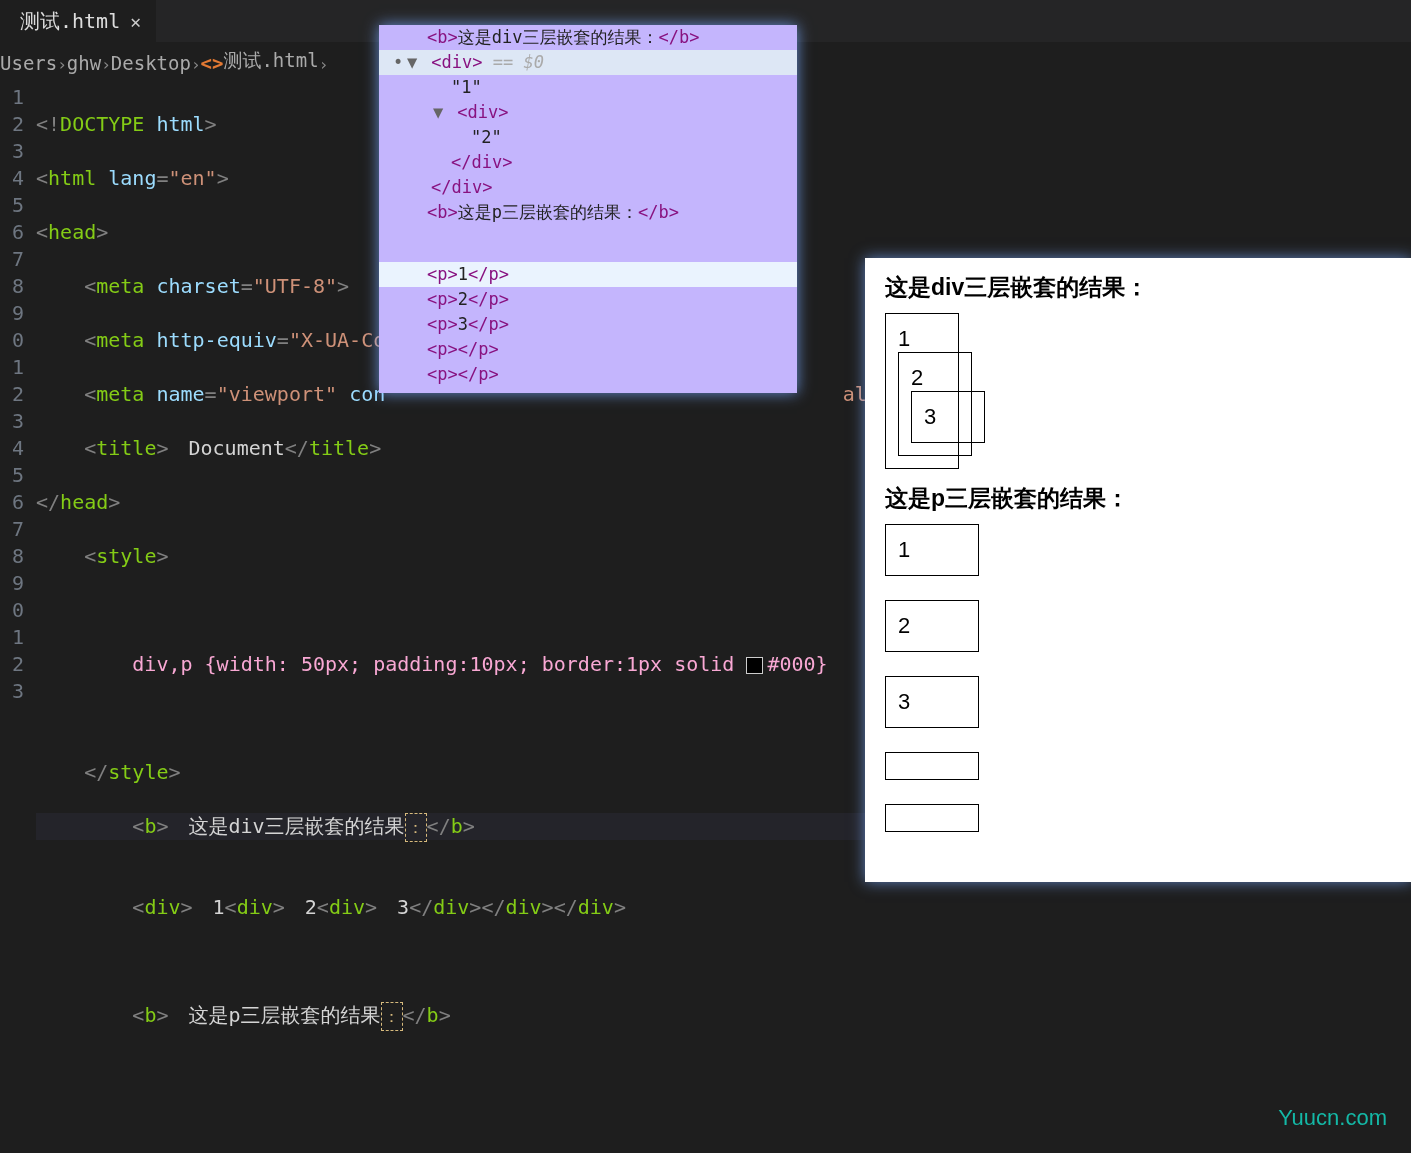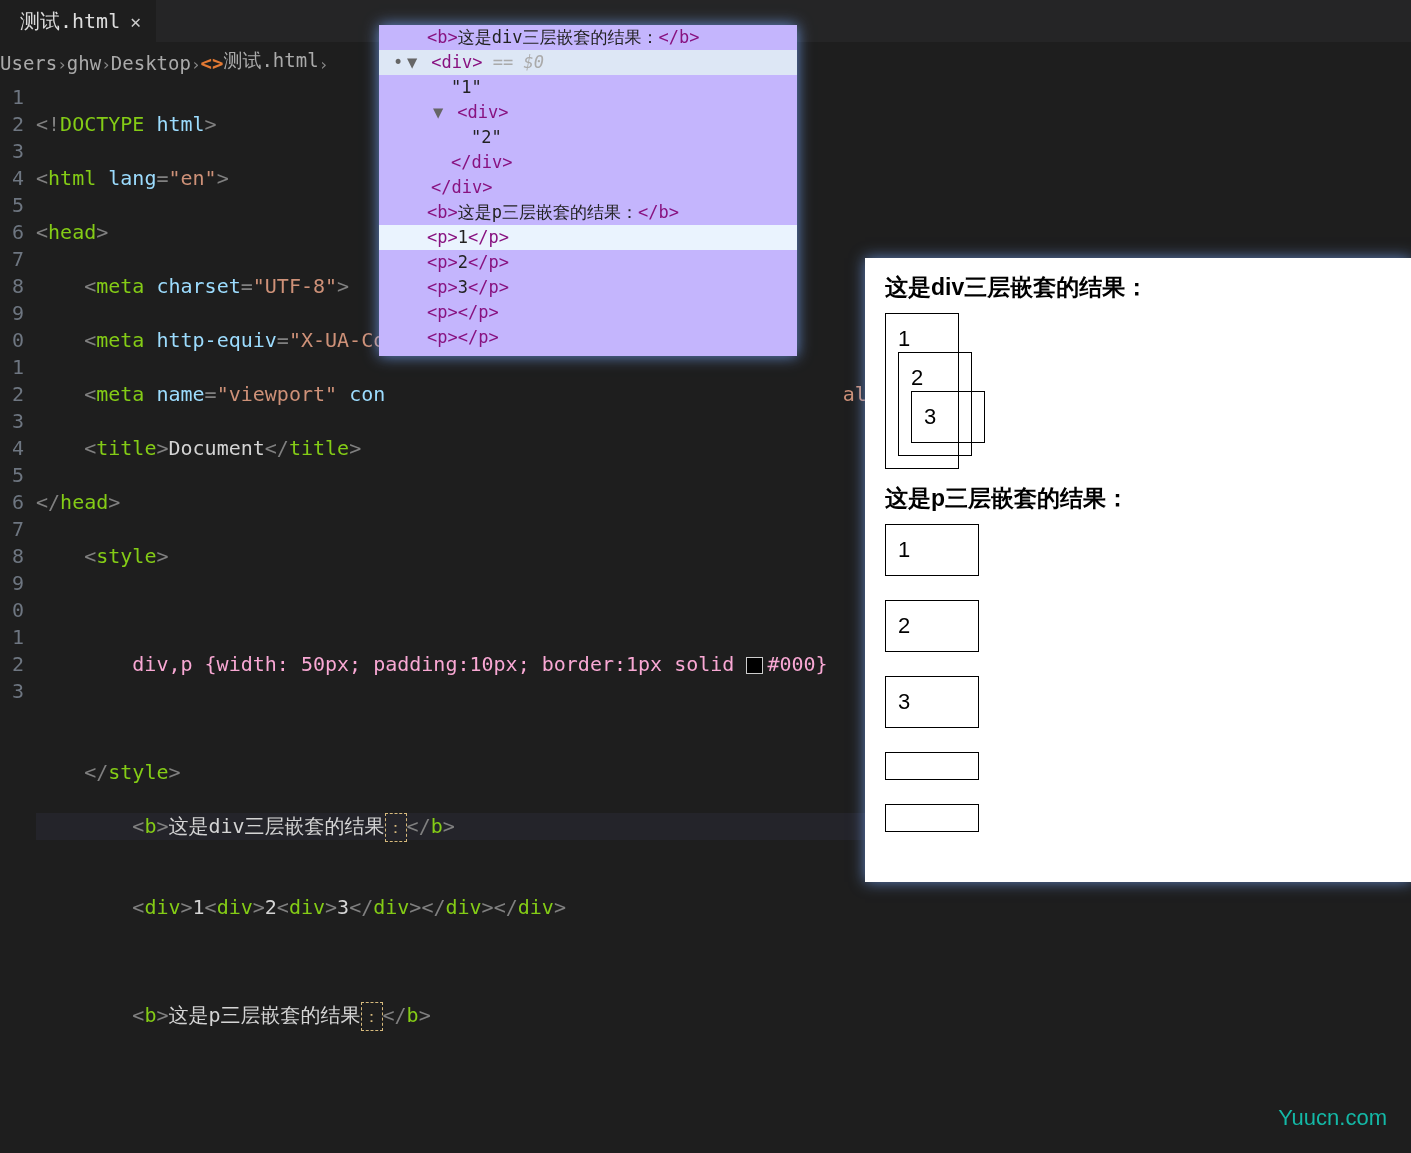--- a/index.html
+++ b/index.html
@@ -19,30 +19,30 @@
   .editor { display:flex; padding-top:4px; }
   .gutter { width:36px; text-align:right; color:#6e7681; padding-right:12px; font-size:20px; }
   .gutter div { height:27px; line-height:27px; }
   .code { color:#d4d4d4; white-space:pre; font-size:20px; line-height:27px; position:relative; }
   .code .ln { height:27px; }
   .punc { color:#808080; }
   .tagn { color:#84cc16; }
   .attr { color:#9cdcfe; }
   .str  { color:#ce9178; }
   .sel  { color:#f9a8d4; }
-  .txt  { color:#d4d4d4; }
+  .txt  { color:#d4d4d4;margin-left:20px; }
   .colorbox { display:inline-block; width:17px; height:17px; border:1px solid #ccc; background:#000; vertical-align:middle; margin-right:4px;}
   .nbsp-box { display:inline-block; border:1px dashed #d7ba7d; padding:0 2px; color:#d7ba7d; font-size:16px; }
   .hl-line { background:rgba(40,40,50,0.6); display:inline-block; width:100%; }
 
   
   .devtools { position:absolute; left:379px; top:25px; width:418px; background:#c4b5fd; color:#333; font-family:Consolas,monospace; font-size:17px; box-shadow:0 0 14px rgba(120,170,255,0.8); line-height:25px; padding-bottom:6px; z-index:5; }
   .devtools .row { padding:0 10px 0 48px; }
   .devtools .sel-row { background:#dde7f5; }
-  .devtools .hl-row { background:#eaf3fe; }
+  .devtools .hl-row { background:#eaf3fe;margin-top:37px; }
   .dt-tag { color:#881280; }
   .dt-txt { color:#222; }
   .dt-q   { color:#222; }
   .dt-gray{ color:#aaa; font-style:italic; }
   .dt-bullet{ display:inline-block; width:18px; text-align:center; color:#666;}
   .dt-tri { display:inline-block; width:14px; color:#666; }
 
   
   .preview { position:absolute; left:865px; top:258px; width:546px; height:624px; background:#fff; box-shadow:0 0 14px rgba(120,170,255,0.7); padding:14px 20px 10px 20px; color:#000; font-family:"Microsoft YaHei",Arial,sans-serif; font-size:22px; z-index:4; }
   .preview b { display:block; font-weight:bold; font-size:23px; margin-bottom:10px;}

